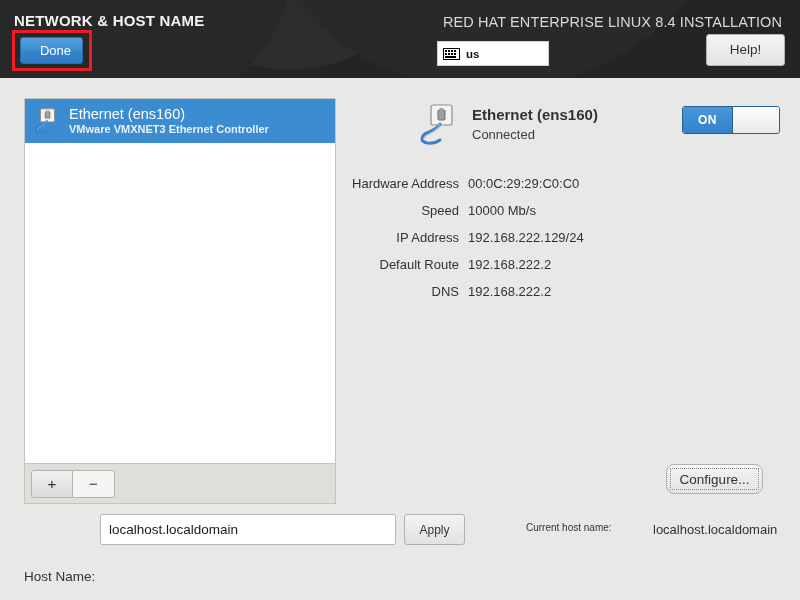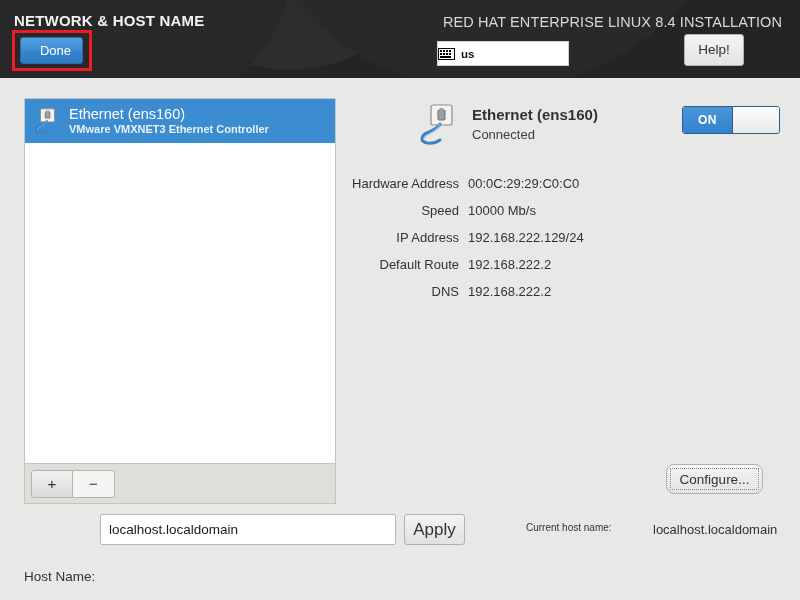--- a/index.html
+++ b/index.html
@@ -83,45 +83,46 @@
     text-align: center;
     cursor: pointer;
     z-index: 5;
     padding-left: 8px;
   }
 
   .kbd-indicator {
     position: absolute;
     left: 437px;
     top: 41px;
-    width: 132px;
+    width: 112px;
     height: 25px;
     background: #ffffff;
     border: 1px solid #d0d0d0;
     display: flex;
     align-items: center;
+    padding-left: 5px;
     cursor: pointer;
   }
   .kbd-glyph {
     width: 17px;
     height: 12px;
     flex: none;
     margin-right: 6px;
   }
   .kbd-label {
     font-size: 11.5px;
     font-weight: bold;
     color: #111;
   }
 
   .help-btn {
     position: absolute;
-    left: 684px;
+    left: 706px;
     top: 34px;
-    width: 60px;
+    width: 79px;
     height: 32px;
     background: linear-gradient(to bottom, #f4f4f4 0%, #e3e3e1 100%);
     border: 1px solid #b3b3b0;
     border-radius: 3px;
     font-size: 13.5px;
     color: #2e3436;
     line-height: 30px;
     text-align: center;
     cursor: pointer;
   }
@@ -347,21 +348,21 @@
   }
   .apply-btn {
     position: absolute;
     left: 404px;
     top: 3px;
     width: 61px;
     height: 31px;
     background: linear-gradient(to bottom, #f4f4f4 0%, #e1e1df 100%);
     border: 1px solid #b0b0ad;
     border-radius: 3px;
-    font-size: 17px;
+    font-size: 12px;
     color: #2e3436;
     display: flex;
     align-items: center;
     justify-content: center;
     cursor: pointer;
   }
   .cur-hn-label {
     position: absolute;
     left: 526px;
     top: 11px;

